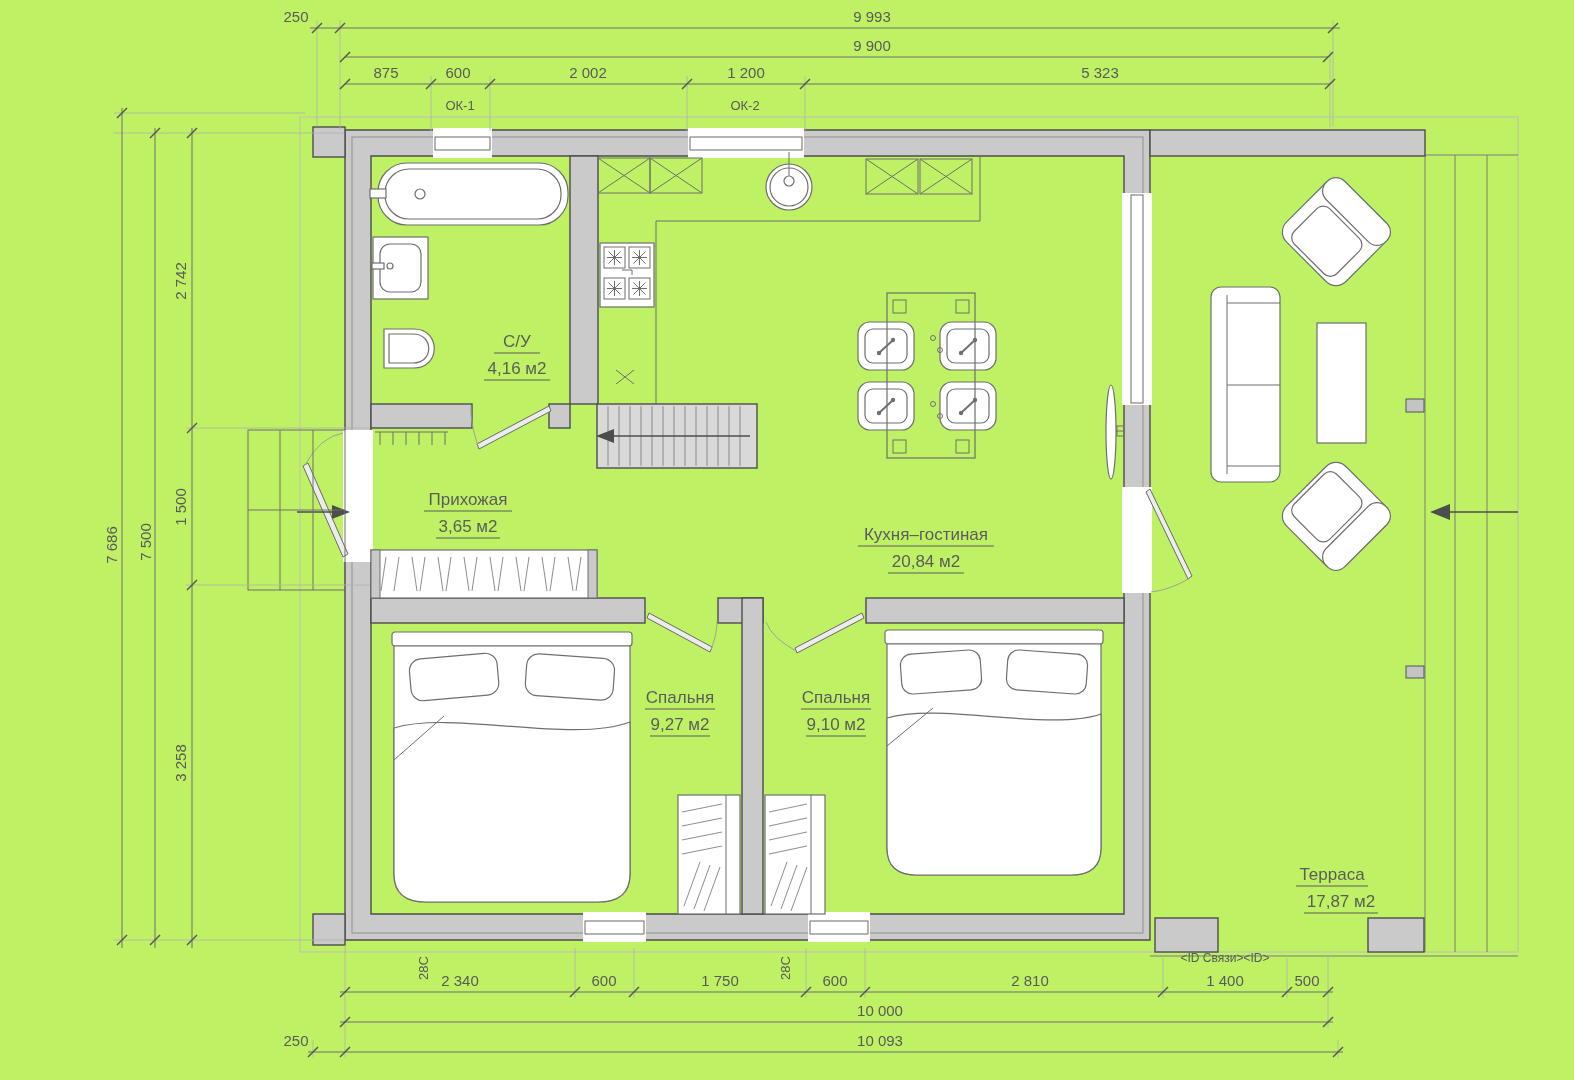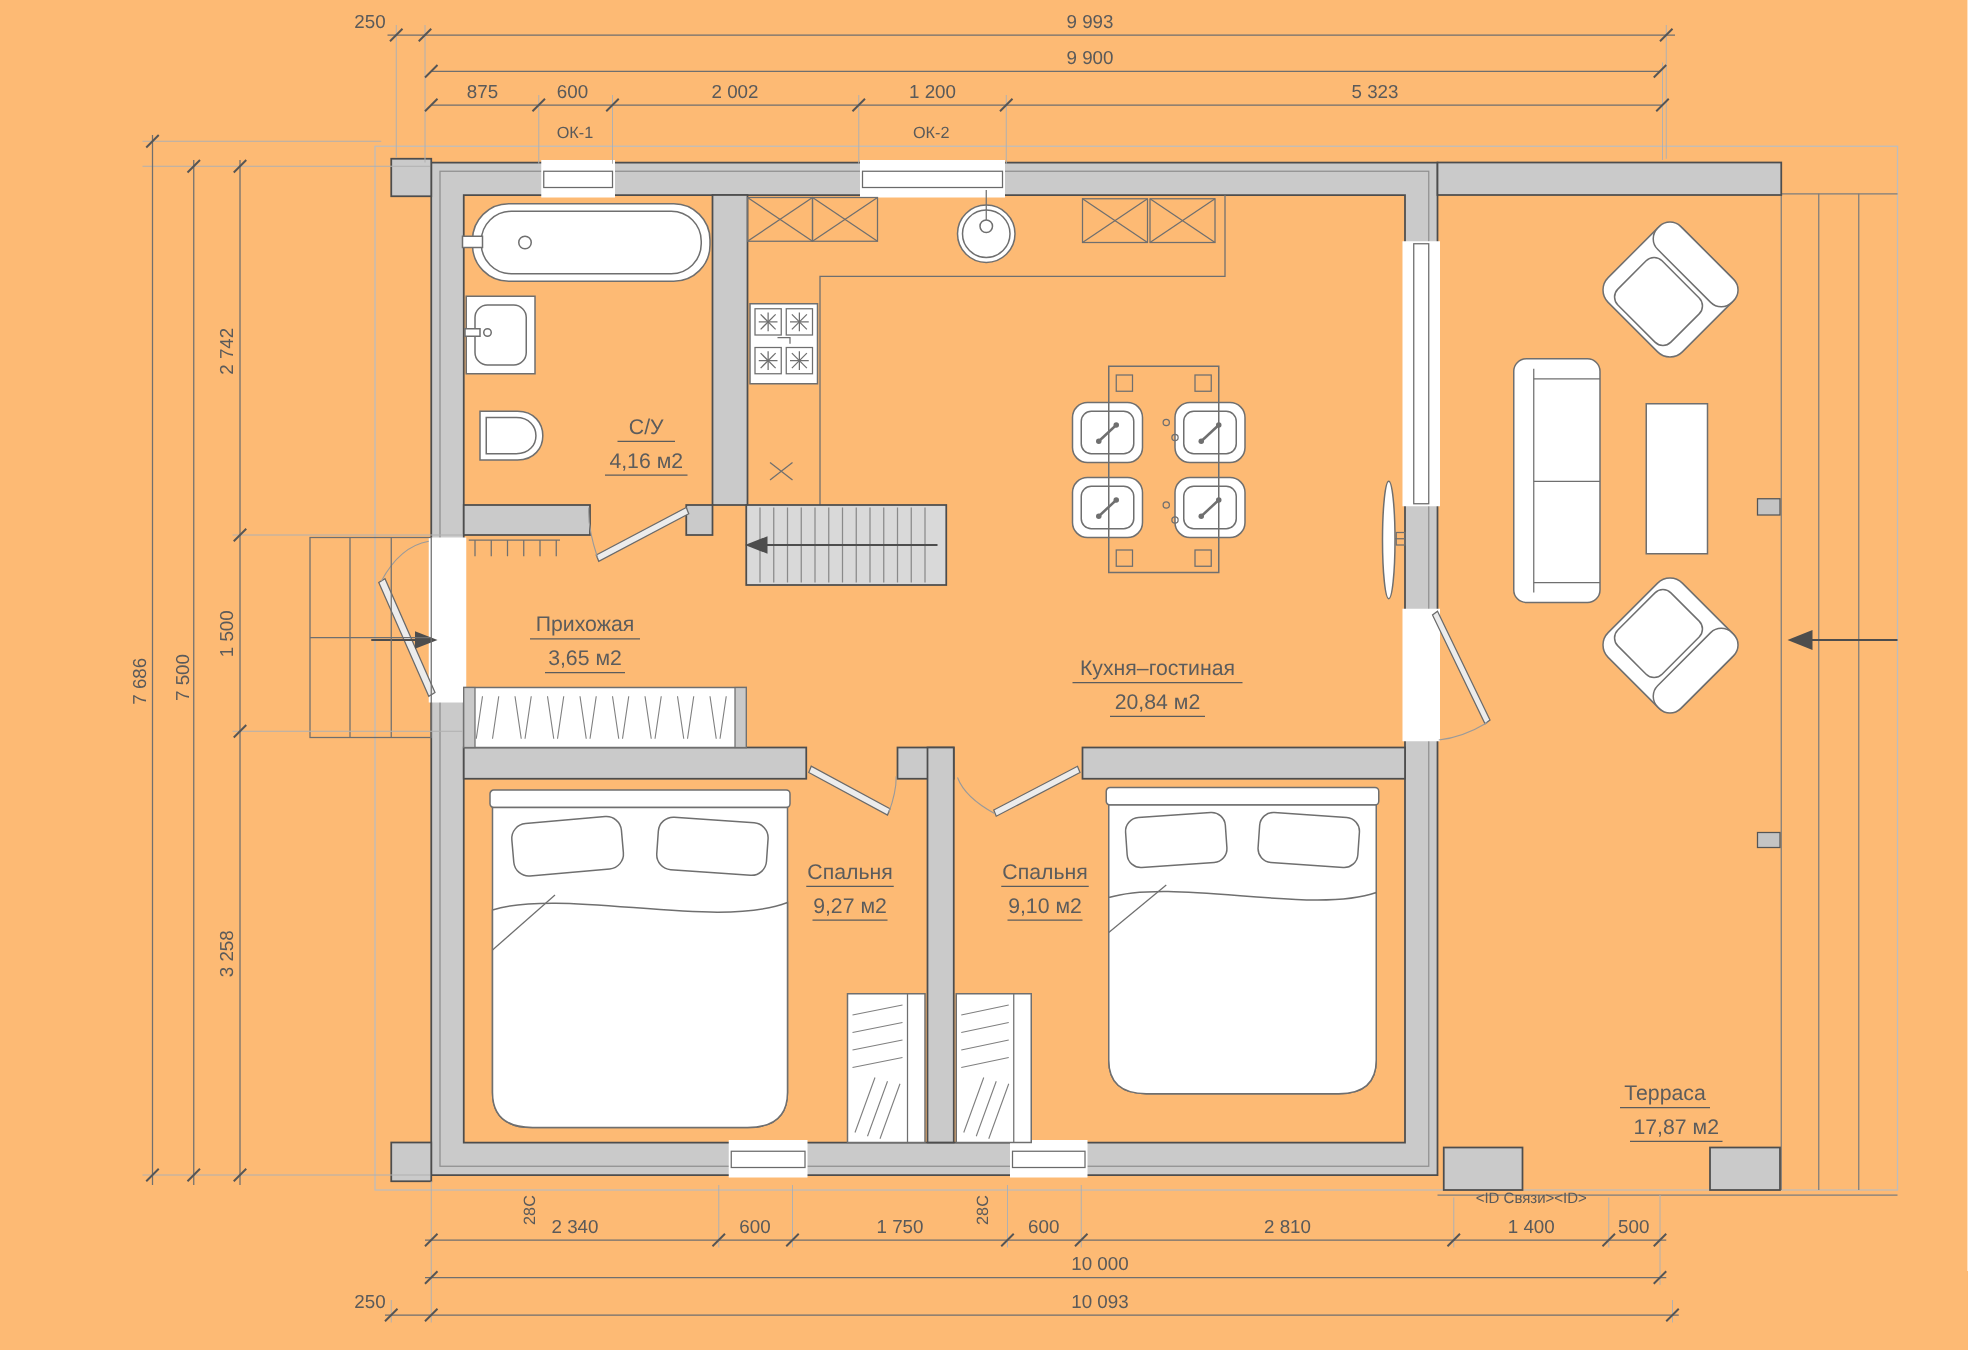--- a/index.html
+++ b/index.html
@@ -1,16 +1,16 @@
 <!DOCTYPE html>
 <html><head>
 <meta charset="utf-8">
 <style>
   html,body{margin:0;padding:0;background:#fff;}
-  #stage{position:relative;width:1574px;height:1080px;background:#fdba74;overflow:hidden;
+  #stage{position:relative;width:1574px;height:1080px;background:#bef264;overflow:hidden;
          font-family:"Liberation Sans", sans-serif;}
   svg text{font-family:"Liberation Sans", sans-serif;}
   .wall{fill:#cacaca;stroke:#4d4d4d;stroke-width:1.4;}
   .wallband{fill:none;stroke:#8f8f8f;stroke-width:1;}
   .open{fill:#ffffff;stroke:none;}
   .frame{fill:#ffffff;stroke:#6a6a6a;stroke-width:1;}
   .furn{fill:#ffffff;stroke:#6f6f6f;stroke-width:1.2;}
   .furnln{fill:none;stroke:#6f6f6f;stroke-width:1;}
   .door{fill:#ececec;stroke:#6a6a6a;stroke-width:1;}
   .arc{fill:none;stroke:#9a9a9a;stroke-width:0.9;}

